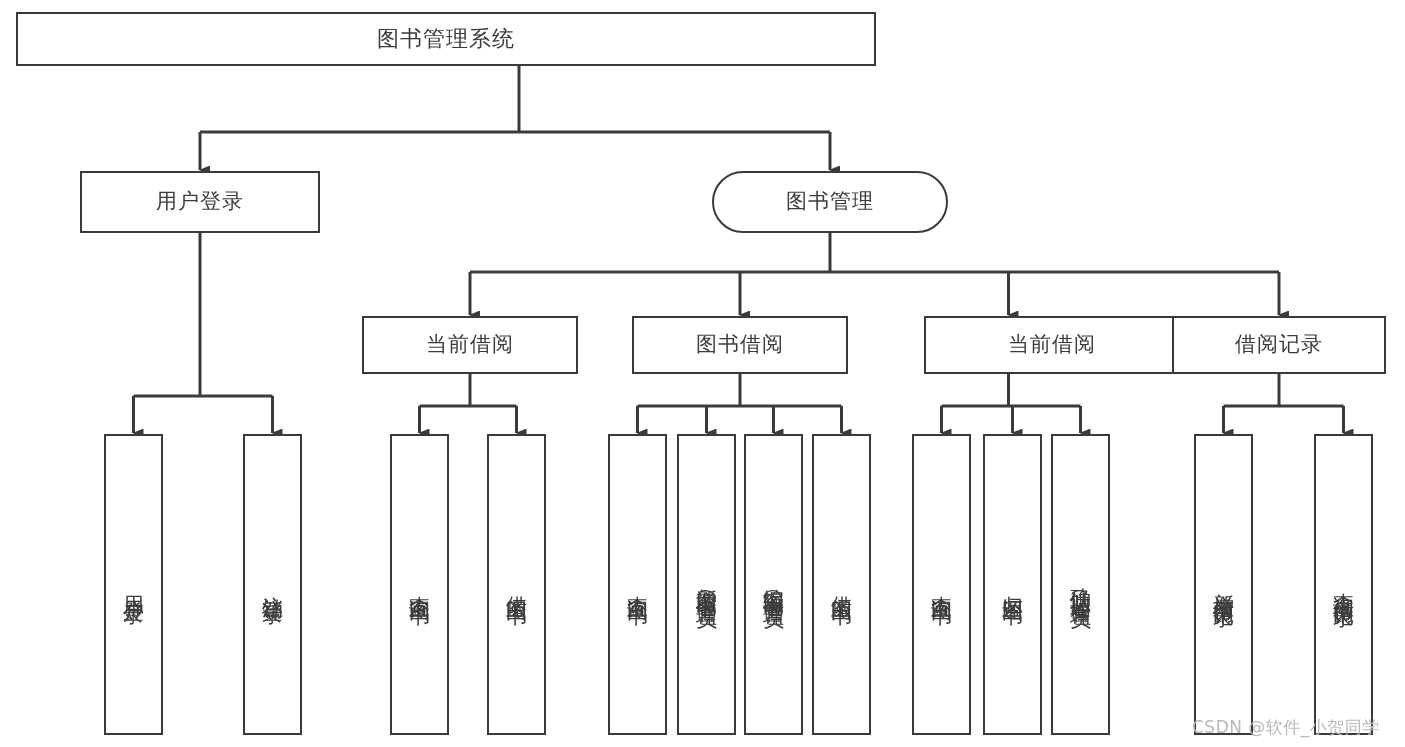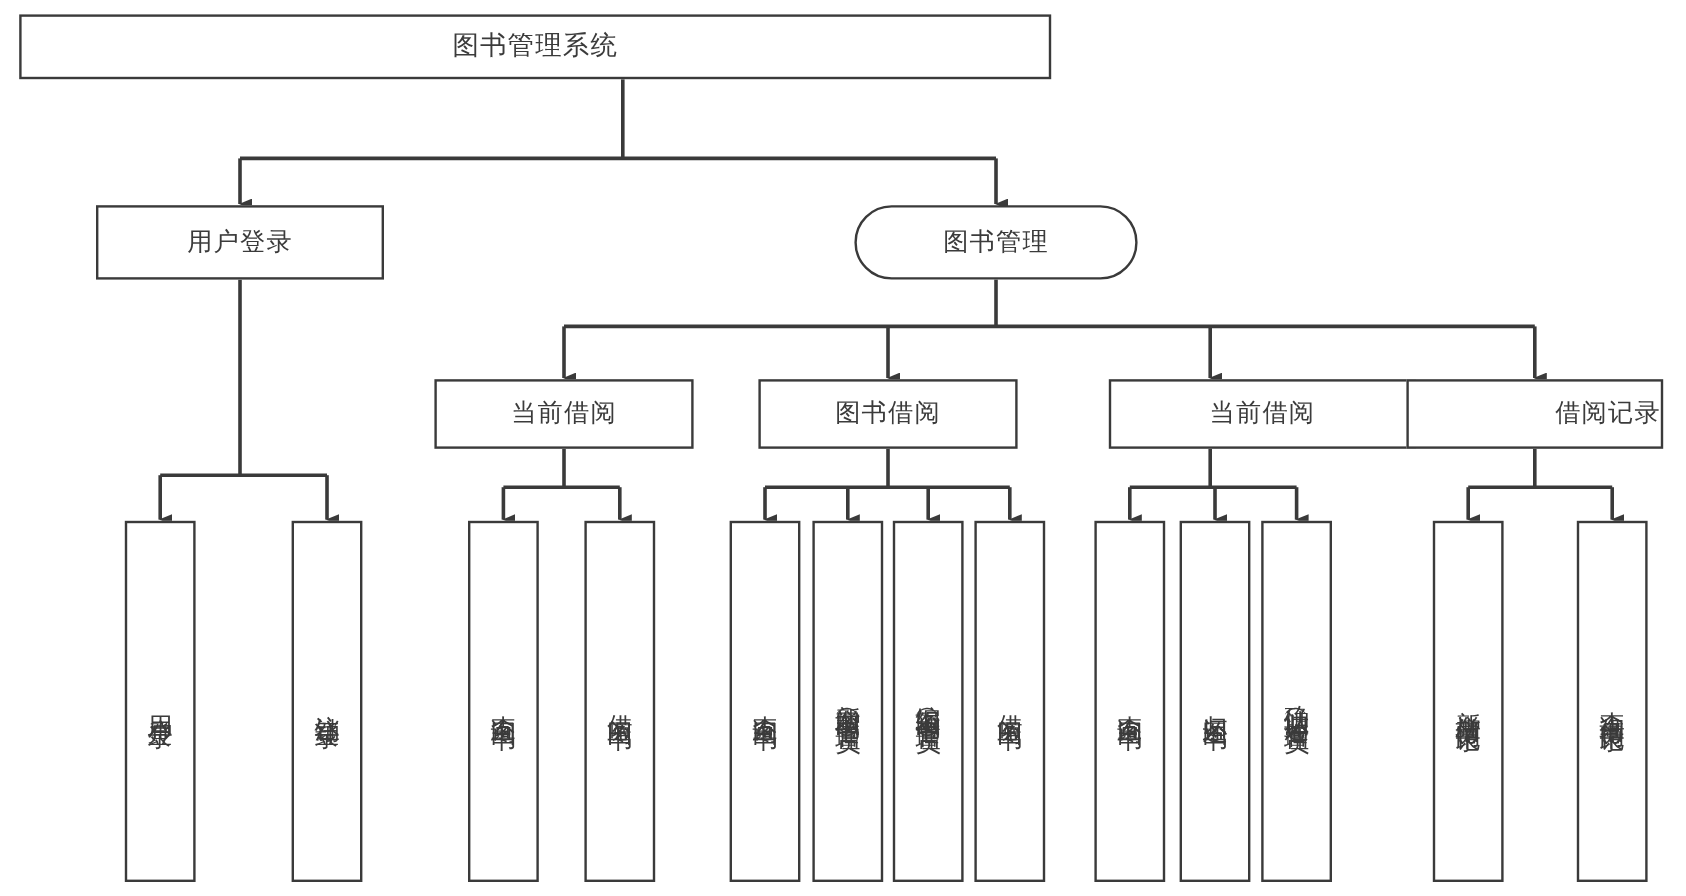--- a/index.html
+++ b/index.html
@@ -100,21 +100,21 @@
       </div>
       <div class="node horiz" style="left: 362px; top: 316px; width: 216px; height: 58px;">
         <span>当前借阅</span>
       </div>
       <div class="node horiz" style="left: 632px; top: 316px; width: 216px; height: 58px;">
         <span>图书借阅</span>
       </div>
       <div class="node horiz" style="left: 924px; top: 316px; width: 256px; height: 58px; text-align: center;">
         <span>当前借阅</span>
       </div>
-      <div class="node horiz" style="left: 1172px; top: 316px; width: 214px; height: 58px; justify-content: flex-end;">
+      <div class="node horiz" style="left: 1172px; top: 316px; width: 214px; height: 58px;">
         <span>借阅记录</span>
       </div>
       <div class="node vert" style="left: 104px; top: 434px; width: 59px; height: 301px;">
         <span class="vtext">用户登录</span>
       </div>
       <div class="node vert" style="left: 243px; top: 434px; width: 59px; height: 301px;">
         <span class="vtext">注销登录</span>
       </div>
       <div class="node vert" style="left: 390px; top: 434px; width: 59px; height: 301px;">
         <span class="vtext">查询图书</span>
@@ -144,13 +144,14 @@
         <span class="vtext">确认归还（管理员）</span>
       </div>
       <div class="node vert" style="left: 1194px; top: 434px; width: 59px; height: 301px;">
         <span class="vtext">新增借阅记录</span>
       </div>
       <div class="node vert" style="left: 1314px; top: 434px; width: 59px; height: 301px;">
         <span class="vtext">查询借阅记录</span>
       </div>
     </div>
 
+  <div class="watermark" style="left: 1192px; top: 716px; color: rgb(185, 185, 185);">CSDN @软件_小贺同学</div>
 </div>
 
 </body></html>

